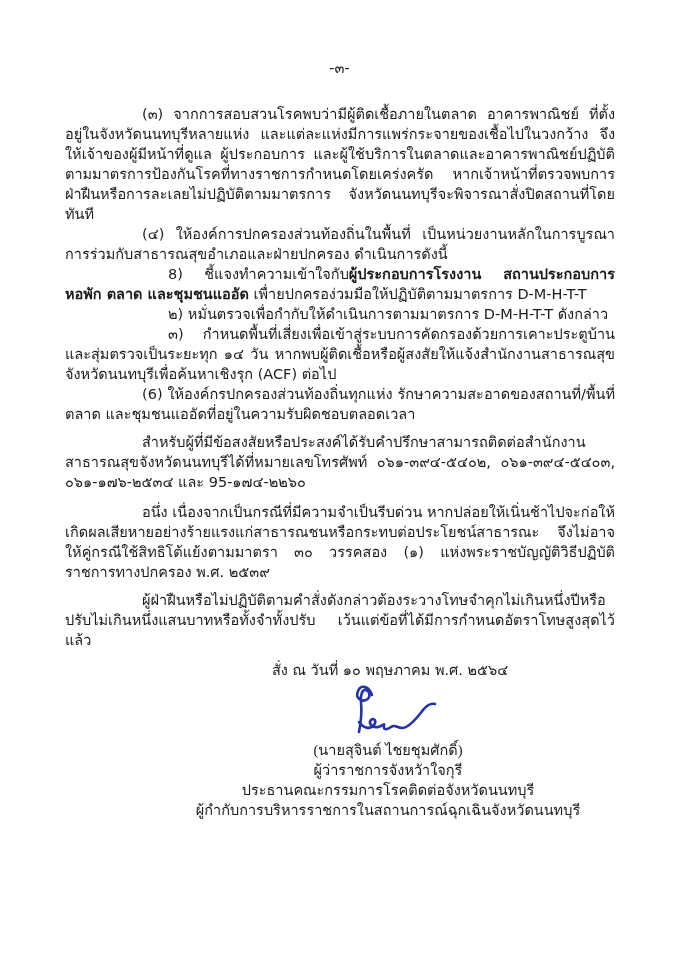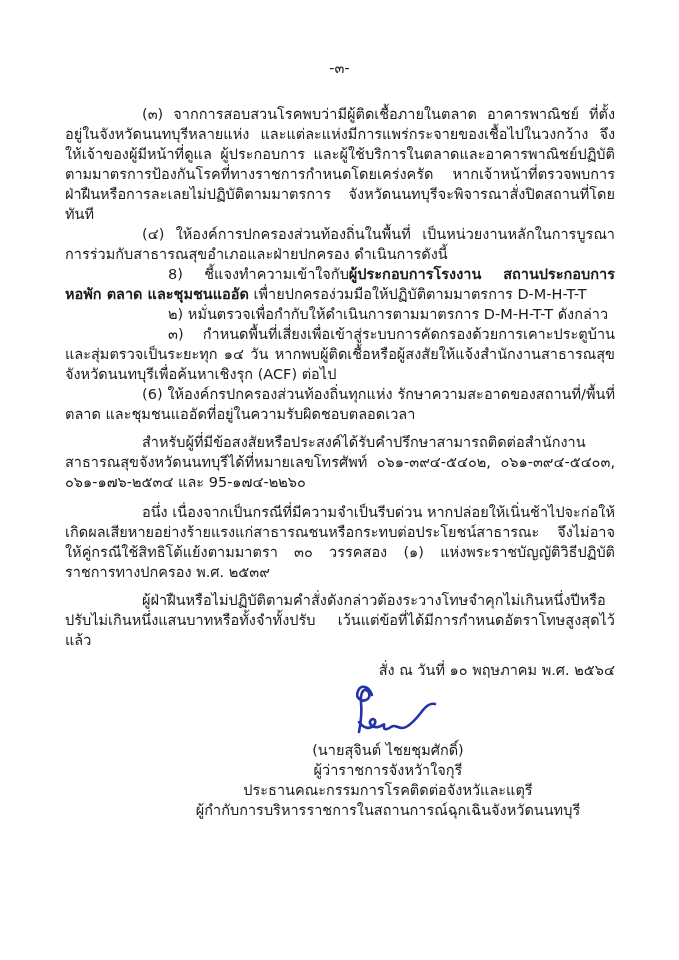--- a/index.html
+++ b/index.html
@@ -38,28 +38,29 @@
   }
   .content p.list-item {
     text-indent: 103px;
   }
   .gap-sm { margin-top: 8px !important; }
   .gap-md { margin-top: 10px !important; }
   .bold { font-weight: bold; }
   .date-line {
     margin-top: 10px !important;
     text-indent: 0 !important;
-    text-align: right;
+    text-align: left;
     padding-left: 207px;
   }
   .sig-block {
     margin-left: 103px;
     width: 440px;
     text-align: center;
     text-indent: 0;
+    font-family: Liberation Serif, serif;
   }
   .sig-svg {
     display: block;
     margin: 2px auto 0 auto;
   }
   .sig-line {
     margin: 0;
     text-indent: 0 !important;
     text-align: center;
   }
@@ -95,18 +96,18 @@
 
     <div class="sig-block">
       <svg class="sig-svg" width="130" height="58" viewBox="0 0 130 58">
         <g fill="none" stroke="#2533a8" stroke-width="2.6" stroke-linecap="round" stroke-linejoin="round">
           <path d="M49 13 C46 4 38 2 35 9 C32 16 38 20 43 18 C48 16 47 9 43 8 C40 7 37 12 38 20 C39 30 38 40 36 50"></path>
           <path d="M36 40 C40 46 47 48 51 43 C54 39 51 35 48 38 C45 41 49 46 55 45 C60 44 62 40 61 44 C60 48 64 48 68 45 C72 42 74 46 79 46 C86 46 94 36 100 28 C104 23 108 21 112 22"></path>
         </g>
       </svg>
       <p class="sig-line">(นายสุจินต์ ไชยชุมศักดิ์)</p>
       <p class="sig-line">ผู้ว่าราชการจังหวัาใจกุรี</p>
-      <p class="sig-line">ประธานคณะกรรมการโรคติดต่อจังหวัและแตุรี</p>
+      <p class="sig-line">ประธานคณะกรรมการโรคติดต่อจังหวัดนนทบุรี</p>
       <p class="sig-line">ผู้กำกับการบริหารราชการในสถานการณ์ฉุกเฉินจังหวัดนนทบุรี</p>
     </div>
 
   </div>
 </div>
 
 </body></html>

